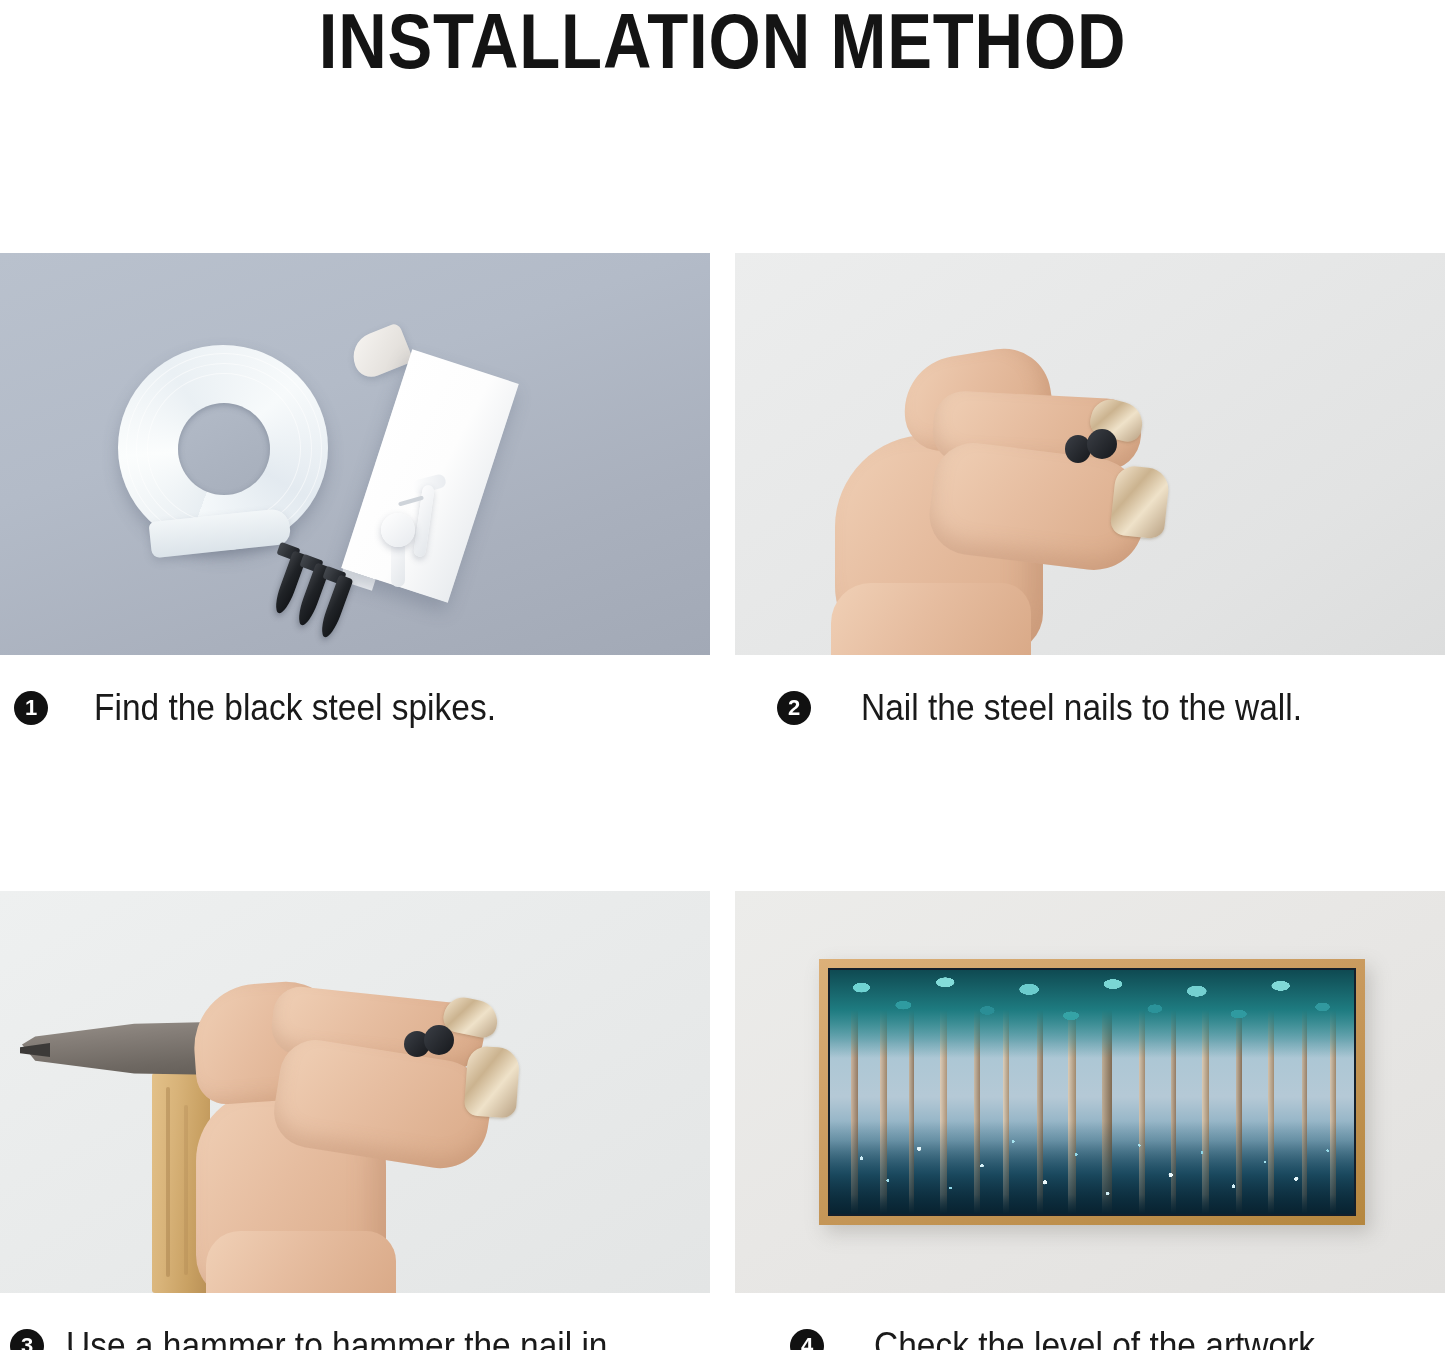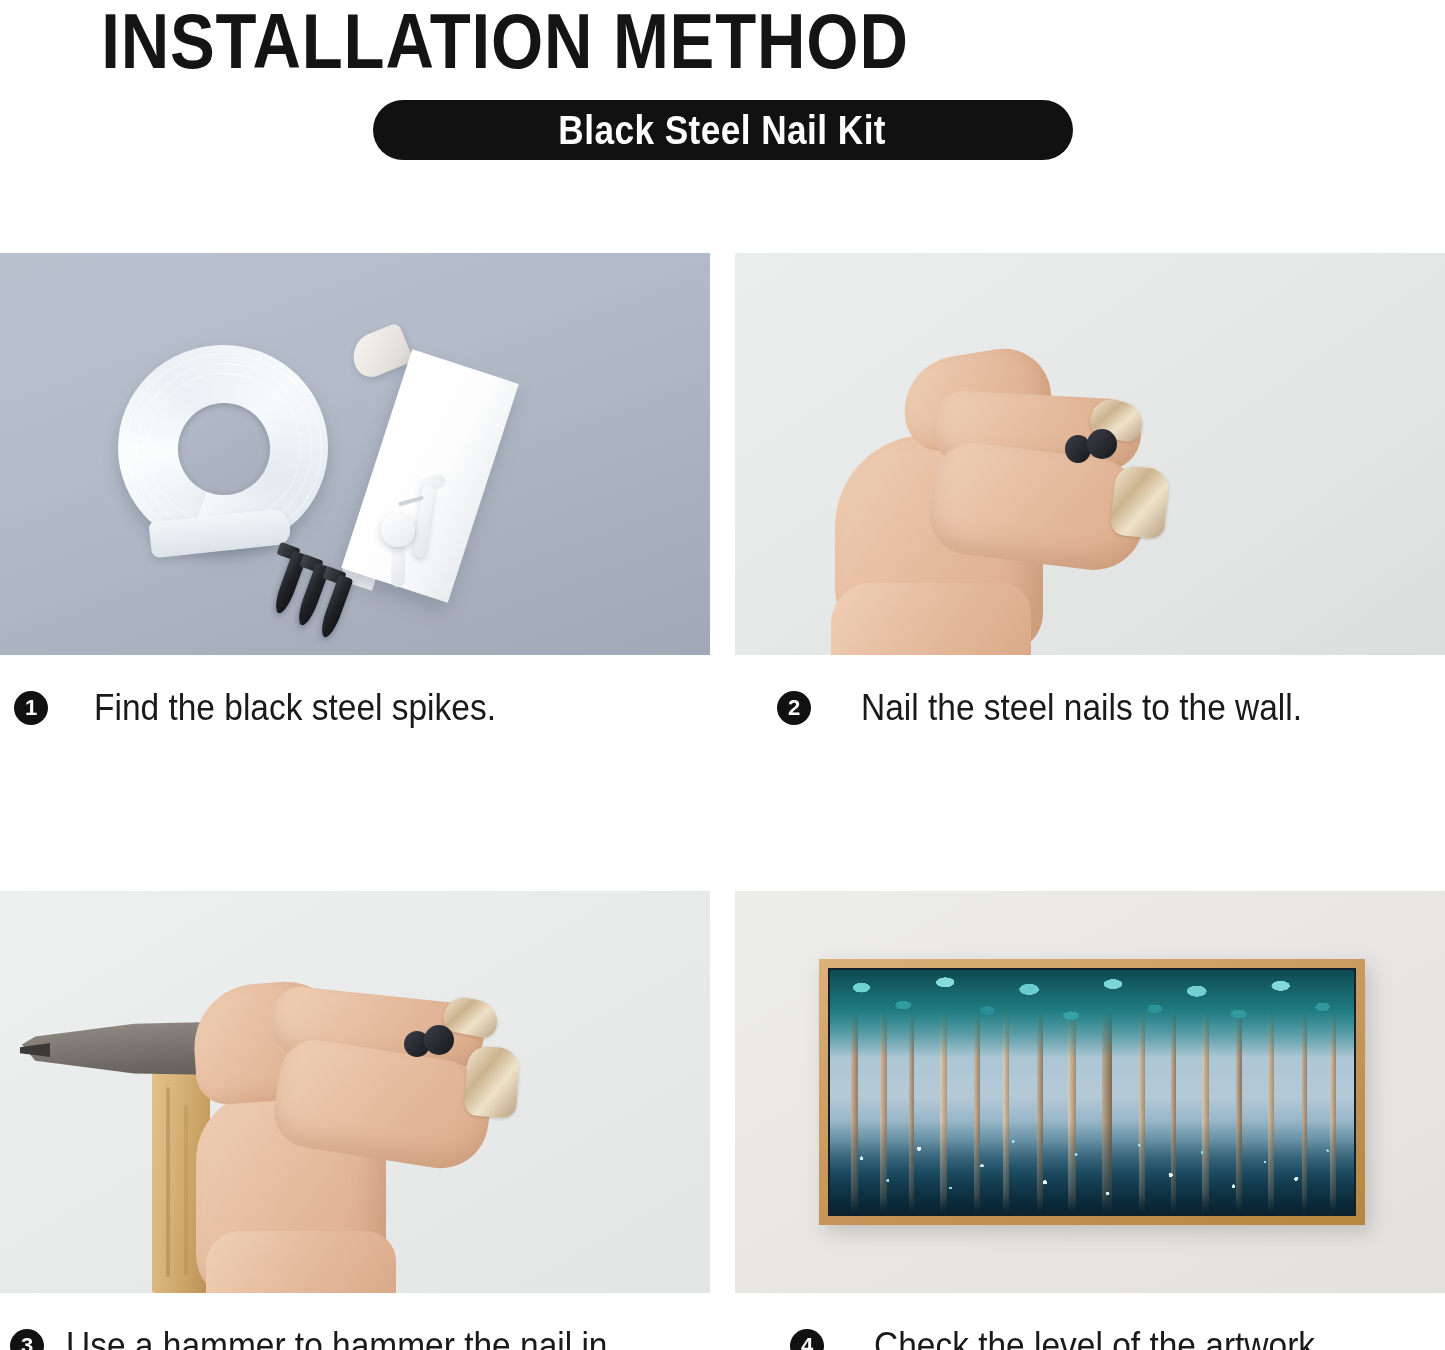--- a/index.html
+++ b/index.html
@@ -11,20 +11,21 @@
     width: 1445px;
     height: 1350px;
     font-family: "Liberation Sans", sans-serif;
     overflow: hidden;
     position: relative;
   }
 
   
   .header {
     width: 100%;
+    text-align: center;
   }
   .main-title {
     font-family: "Liberation Sans", sans-serif;
     font-size: 78px;
     font-weight: 700;
     letter-spacing: 1px;
     color: #141414;
     line-height: 1;
     margin: 0;
     padding-top: 2px;
@@ -477,25 +478,20 @@
       radial-gradient(circle 3px at 89% 62%, #e6f7fb 0 70%, transparent 72%),
       radial-gradient(circle 2px at 95% 32%, #96dae8 0 70%, transparent 72%),
       linear-gradient(180deg, transparent 0%, rgba(12,56,74,0.55) 55%, rgba(8,34,48,0.85) 100%);
   }
 </style>
 </head>
 <body>
 
 <div class="header">
   <h1 class="main-title">INSTALLATION METHOD</h1>
-  <div class="badge-row">
-    <div class="kit-badge">
-      <span class="kit-badge-label">Black Steel Nail Kit</span>
-    </div>
-  </div>
 </div>
 
 <div class="steps-grid">
 
   <div class="step-row">
 
     <div class="step-cell">
       <div class="photo">
         <div class="desk-bg"></div>
         <div class="tape-roll"></div>

